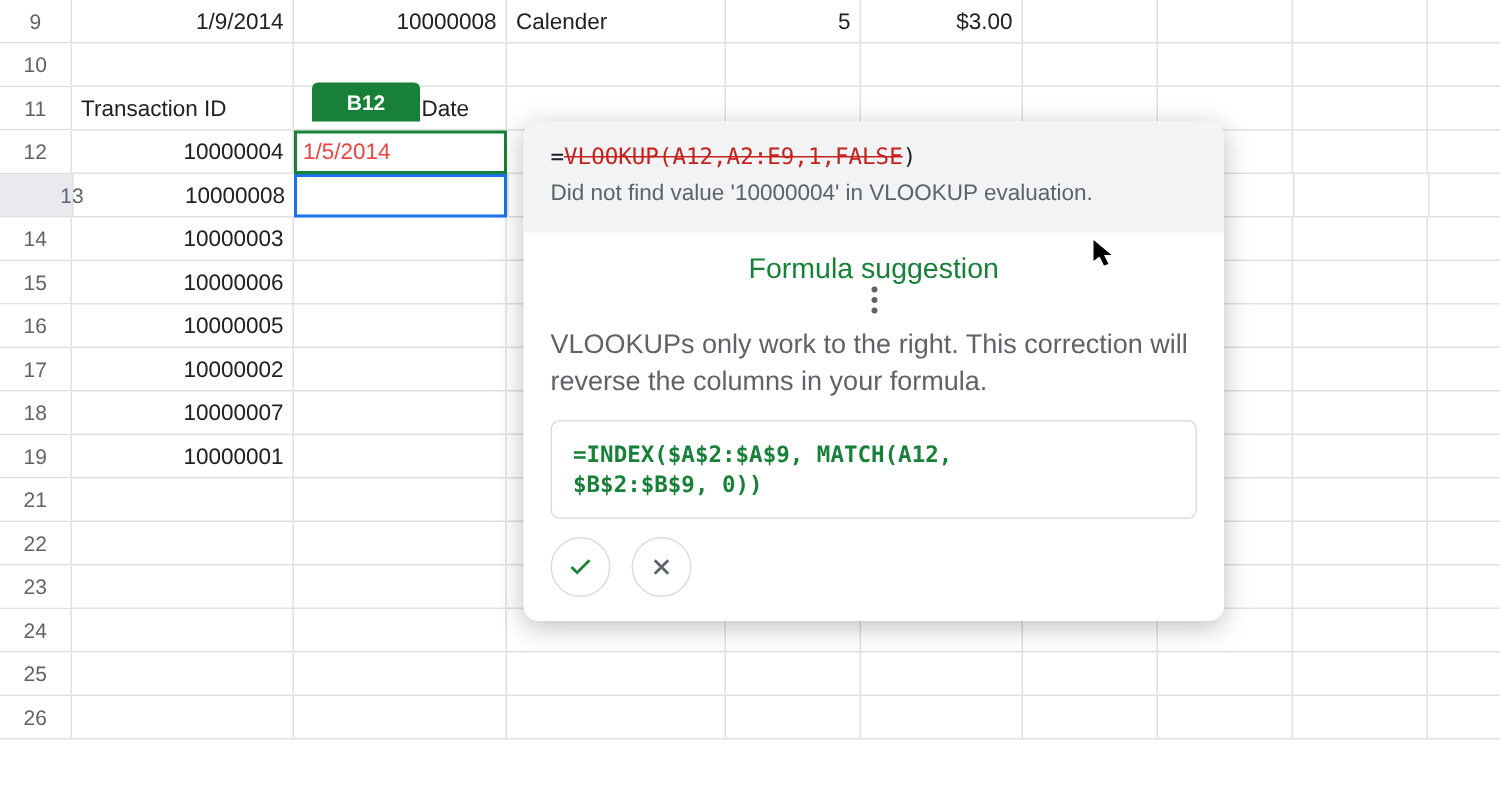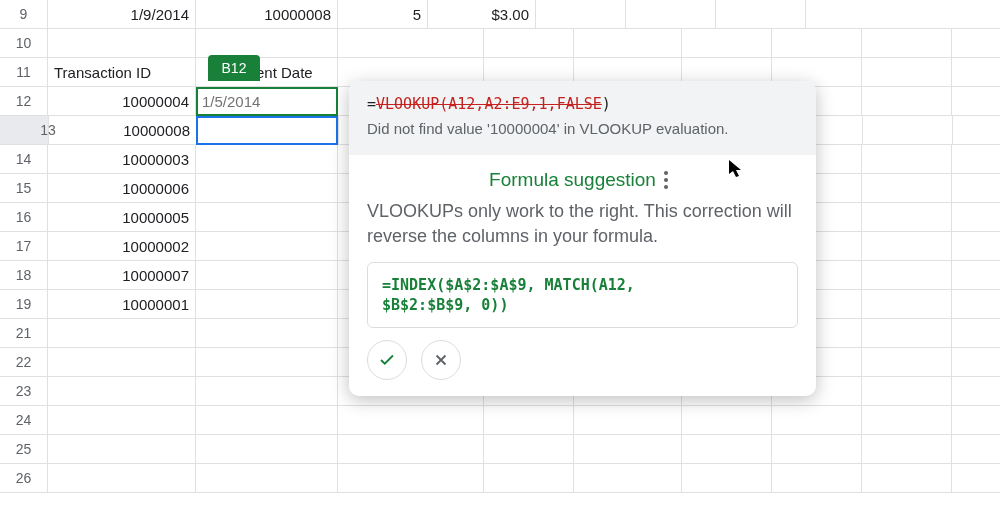--- a/index.html
+++ b/index.html
@@ -13,39 +13,39 @@
   .cA { width:148px; flex:0 0 148px; justify-content:flex-end;}
   .cB { width:142px; flex:0 0 142px;}
   .cC { width:146px; flex:0 0 146px;}
   .cD { width:90px;  flex:0 0 90px;  justify-content:flex-end;}
   .cE { width:108px; flex:0 0 108px; justify-content:flex-end;}
   .cF { width:90px;  flex:0 0 90px;}
   .cG { width:90px;  flex:0 0 90px;}
   .cH { width:90px;  flex:0 0 90px;}
   .row.selhdr .rowhdr { background:#e8eaed;padding-left:48px;}
   
-  .pill { position:absolute; top:55px; left:208px; width:52px; height:26px; border-radius:4px 4px 0 0;
-          background:#188038; color:#fff; font-weight:normal; font-size:14px;
+  .pill { position:absolute; top:55px; left:208px; width:72px; height:26px; border-radius:4px 4px 0 0;
+          background:#188038; color:#fff; font-weight:bold; font-size:14px;
           display:flex; align-items:center; justify-content:center; z-index:5;}
   
   .selGreen { position:absolute; top:87px; left:196px; width:142px; height:29px;
              border:2px solid #188038; z-index:4; pointer-events:none;}
   
   .selBlue { position:absolute; top:116px; left:196px; width:142px; height:29px;
              border:2px solid #1a73e8; z-index:4; pointer-events:none;}
-  .ghost { color:#737373;}
+  .ghost { color:#ef4444;}
   
   .pop { position:absolute; top:81px; left:349px; width:467px; background:#fff;
          border-radius:10px; box-shadow:0 4px 18px rgba(0,0,0,0.25); z-index:10; overflow:hidden;}
   .pop .err { background:#f1f3f4; padding:14px 18px 16px;}
   .strike { text-decoration: line-through; color:#c5221f; font-family:Menlo,Consolas,monospace; font-size:15px;}
   .eq { font-family:Menlo,Consolas,monospace;}
   .errmsg { color:#5f6368; font-size:15px; margin-top:6px; line-height:1.35;}
   .body { padding:14px 18px 16px;}
-  .titleRow { display:flex; align-items:center; justify-content:center;}
+  .titleRow { display:flex; align-items:center; justify-content:flex-end;flex-direction:column;}
   .title { color:#188038; font-size:19px;}
   .kebab { width:20px; display:flex; flex-direction:column; align-items:center; gap:3px; cursor:pointer;}
   .kebab span{ width:4px; height:4px; background:#5f6368; border-radius:50%;}
   .desc { color:#5f6368; font-size:18px; margin-top:8px; line-height:1.35;}
   .formulaBox { border:1px solid #dadce0; border-radius:6px; padding:12px 14px; margin-top:14px;
                 font-family:Menlo,Consolas,monospace; color:#188038; font-weight:600; font-size:15px; line-height:1.35;}
   .hint { color:#80868b; font-size:13px; margin-top:10px;}
   .btns { display:flex; gap:14px; margin-top:12px;}
   .btn { width:40px; height:40px; border-radius:50%; border:1px solid #dadce0; display:flex;
          align-items:center; justify-content:center; cursor:pointer; background:#fff;}
@@ -54,20 +54,21 @@
 </style>
 </head>
 <body>
 
 <div class="grid">
 
   <div class="row">
     <div class="rowhdr">9</div>
     <div class="cell cA">1/9/2014</div>
     <div class="cell cB" style="justify-content:flex-end">10000008</div>
+    <div class="cell cC">Calender</div>
     <div class="cell cD">5</div>
     <div class="cell cE">$3.00</div>
     <div class="cell cF"></div>
     <div class="cell cG"></div>
     <div class="cell cH"></div>
   </div>
 
   <div class="row">
     <div class="rowhdr">10</div>
     <div class="cell cA"></div>

